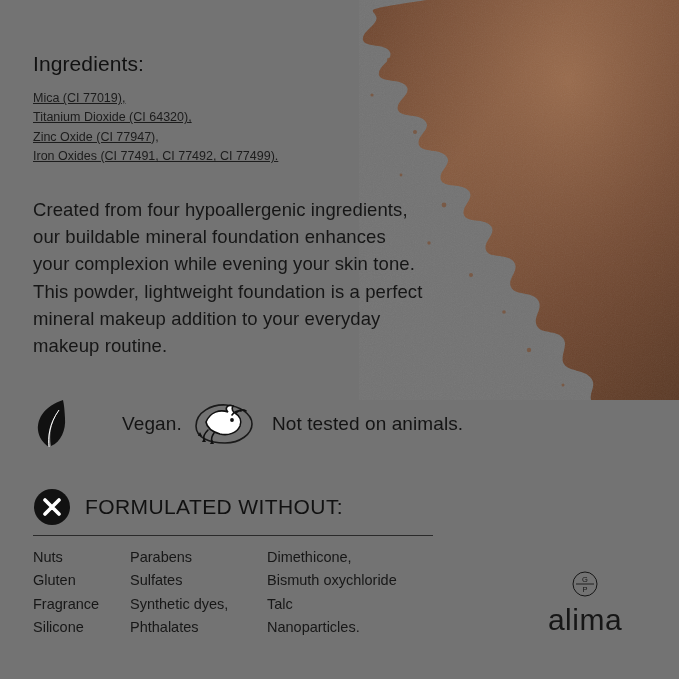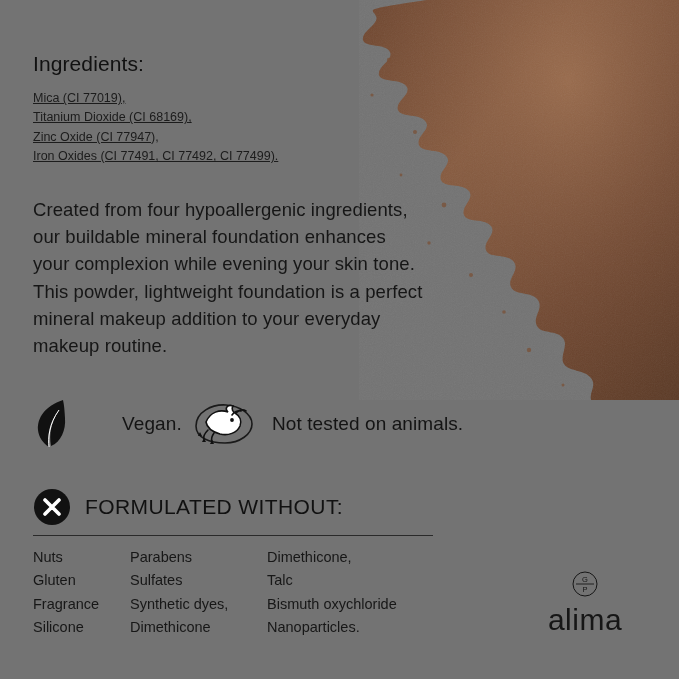--- a/index.html
+++ b/index.html
@@ -215,21 +215,21 @@
         <circle cx="290" cy="350" r="2.2"></circle>
           <circle cx="324" cy="385" r="1.5"></circle>
       </g>
     </svg>
   </div>
 
   <div class="ingredients">
     <h2 class="ingredients-title">Ingredients:</h2>
     <div class="ingredients-list">
       <div>Mica (CI 77019),</div>
-      <div>Titanium Dioxide (CI 68169),</div>
+      <div>Titanium Dioxide (CI 64320),</div>
       <div>Zinc Oxide (CI 77947),</div>
       <div>Iron Oxides (CI 77491, CI 77492, CI 77499).</div>
     </div>
   </div>
 
   <div class="description">Created from four hypoallergenic ingredients, our buildable mineral foundation enhances your complexion while evening your skin tone. This powder, lightweight foundation is a perfect mineral makeup addition to your everyday makeup routine.</div>
 
   <div class="badges">
 
     <div class="badge badge-vegan">
@@ -278,26 +278,26 @@
     <div class="fw-col fw-col-1">
       <div>Nuts</div>
       <div>Gluten</div>
       <div>Fragrance</div>
       <div>Silicone</div>
     </div>
     <div class="fw-col fw-col-2">
       <div>Parabens</div>
       <div>Sulfates</div>
       <div>Synthetic dyes,</div>
-      <div>Dimethicone</div>
+      <div>Phthalates</div>
     </div>
     <div class="fw-col fw-col-3">
       <div>Dimethicone,</div>
+      <div>Bismuth oxychloride</div>
       <div>Talc</div>
-      <div>Bismuth oxychloride</div>
       <div>Nanoparticles.</div>
     </div>
   </div>
 
   <div class="brand">
     <span class="brand-mark">
       <svg viewBox="0 0 26 26" width="26" height="26">
         <circle cx="13" cy="13" r="12" fill="none" stroke="#161616" stroke-width="1"></circle>
         <line x1="4" y1="13" x2="22" y2="13" stroke="#161616" stroke-width="0.9"></line>
         <text x="13" y="11" text-anchor="middle" font-family="Liberation Sans, sans-serif" font-size="7.5" fill="#161616">G</text>

